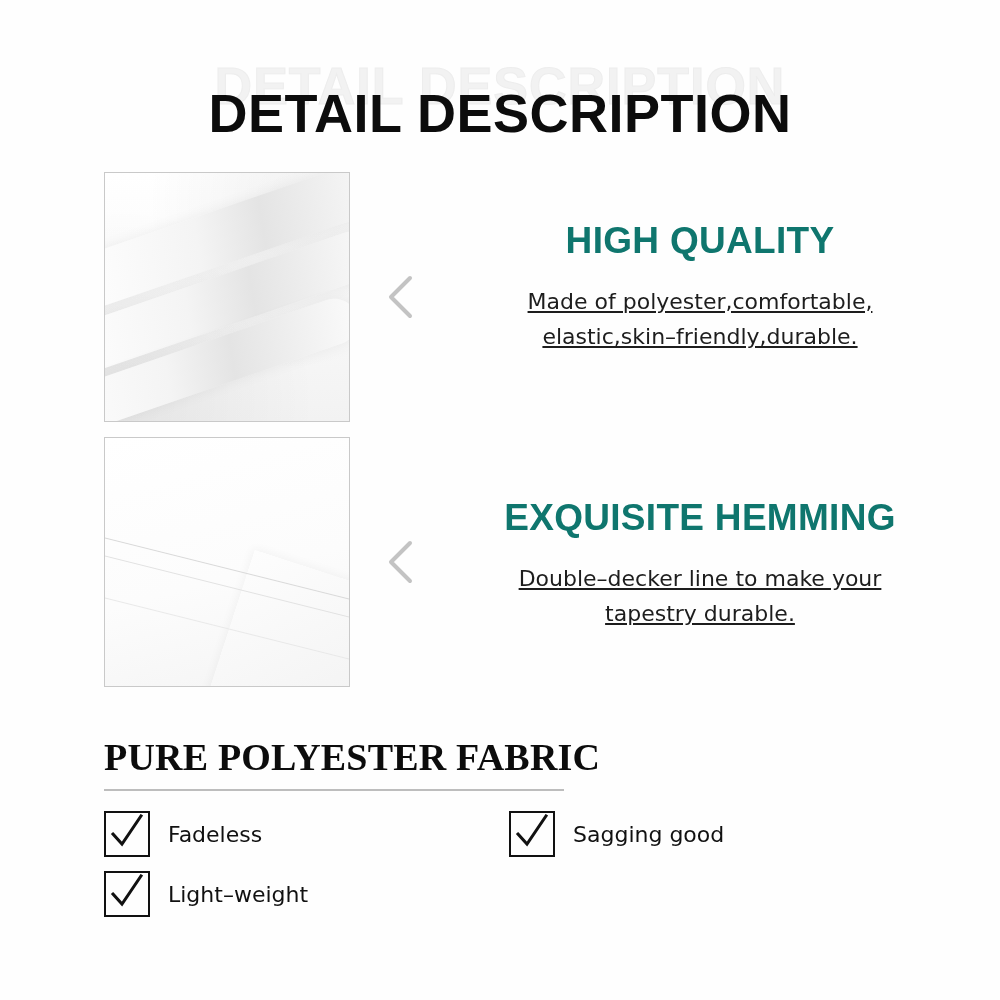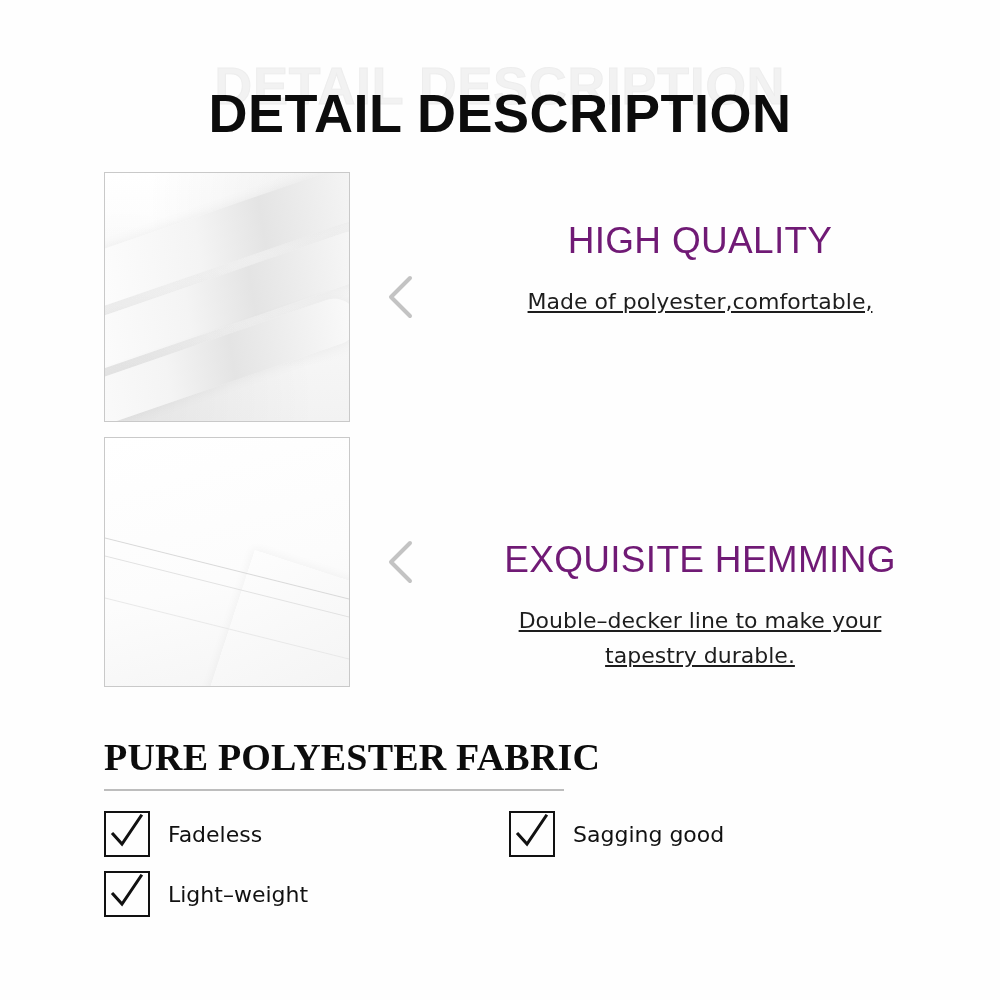--- a/index.html
+++ b/index.html
@@ -152,26 +152,26 @@
   }
 
   .feature-text {
     position: absolute;
     left: 430px;
     width: 540px;
     top: 46px;
     text-align: center;
   }
   .feature-1 .feature-text { top: 48px; }
-  .feature-2 .feature-text { top: 60px; margin-top: 42px; }
+  .feature-2 .feature-text { top: 60px; }
 
   .feature-title {
     font-size: 37px;
-    font-weight: normal;
-    color: #701a75;
+    font-weight: bold;
+    color: #0f766e;
     letter-spacing: 0.3px;
     white-space: nowrap;
   }
   .feature-desc {
     margin-top: 22px;
     font-size: 22px;
     line-height: 1.6;
     color: #1d1d1d;
     font-family: "DejaVu Sans", sans-serif;
   }
@@ -260,20 +260,21 @@
     </div>
     <div class="chevron">
       <svg width="30" height="46" viewBox="0 0 30 46" fill="none" xmlns="http://www.w3.org/2000/svg">
         <polyline points="24,4 5,23 24,42" stroke="#c3c3c3" stroke-width="4" fill="none" stroke-linecap="round" stroke-linejoin="round"></polyline>
       </svg>
     </div>
     <div class="feature-text">
       <div class="feature-title">HIGH QUALITY</div>
       <div class="feature-desc">
         <div>Made of polyester,comfortable,</div>
+        <div>elastic,skin–friendly,durable.</div>
       </div>
     </div>
   </div>
 
   <div class="feature feature-2">
     <div class="photo">
       <div class="photo-inner">
         <div class="hem-bg"></div>
         <div class="hem-corner"></div>
         <div class="hem-line l1"></div>

